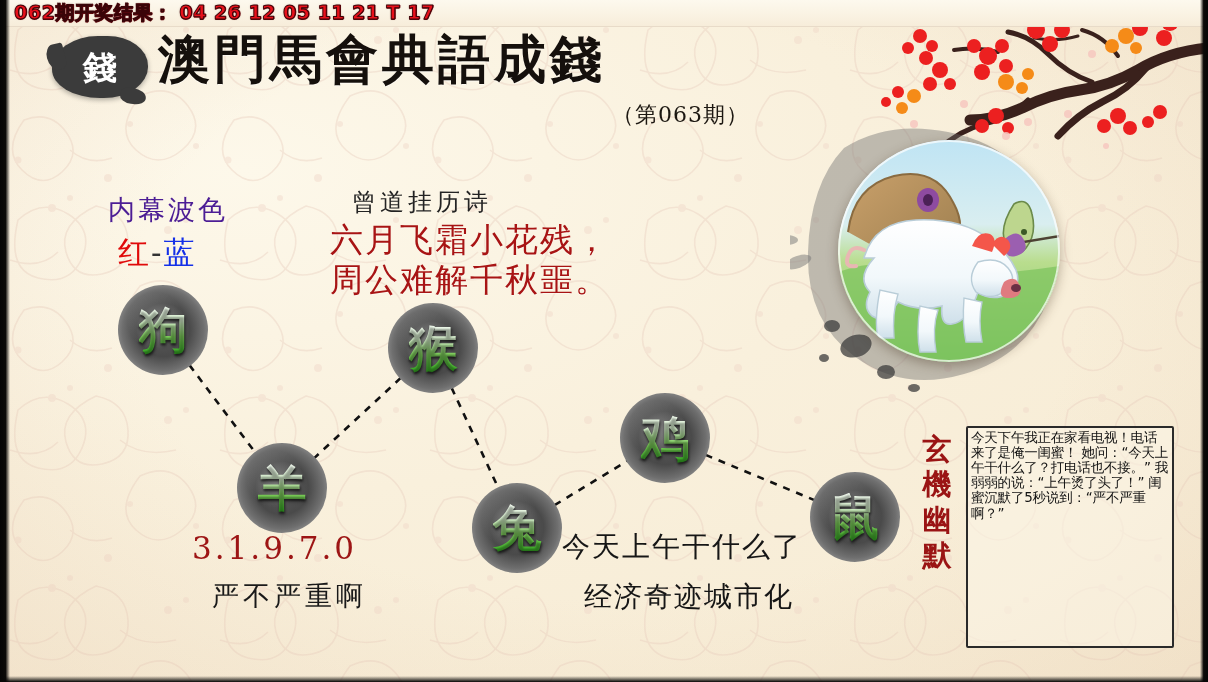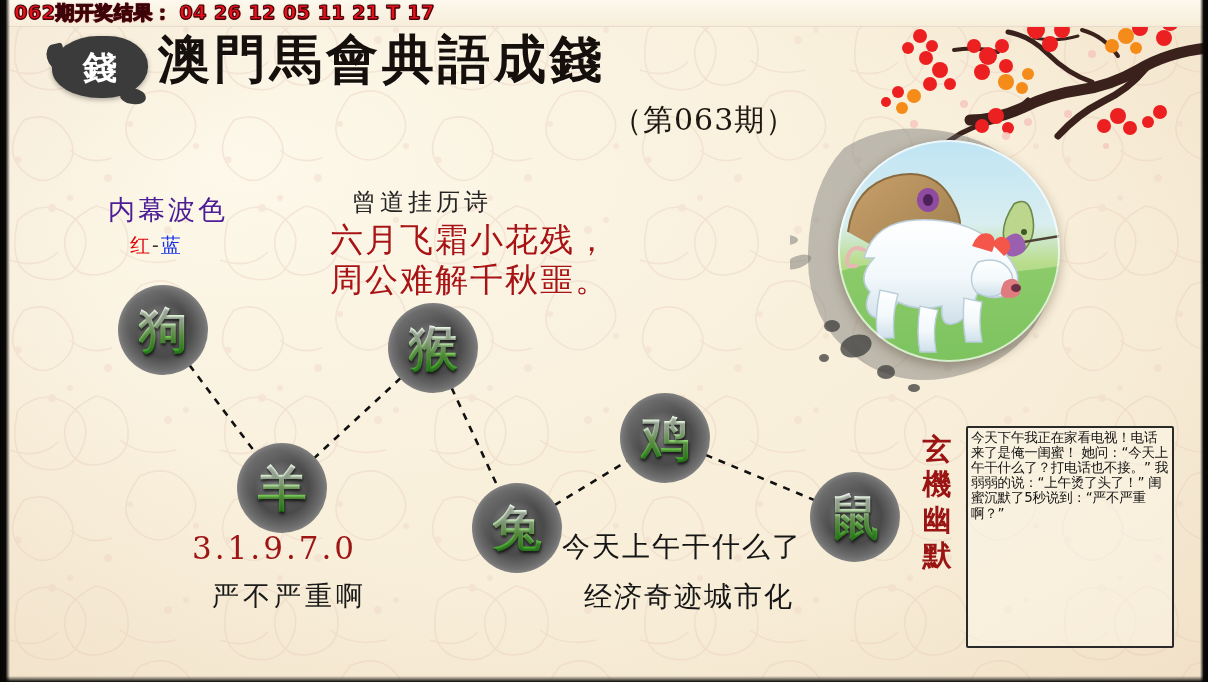--- a/index.html
+++ b/index.html
@@ -65,21 +65,21 @@
   }
   .main-title{
     position:absolute;left:158px;top:32px;
     font-family:"DejaVu Serif","Liberation Serif",serif;
     font-weight:700;font-size:52px;line-height:1.05;color:#15100c;
     letter-spacing:4px;text-shadow:0 1px 0 rgba(255,255,255,.5);
   }
   .issue{
     position:absolute;left:612px;top:100px;
     font-family:"DejaVu Serif","Liberation Serif",serif;
-    font-size:30px;color:#1c1711;letter-spacing:1px;
+    font-size:22px;color:#1c1711;letter-spacing:1px;
   }
 
   
   .branch{position:absolute;right:0;top:-4px;width:330px;height:170px;}
 
   
   .ink-splash{position:absolute;left:790px;top:120px;width:300px;height:290px;}
   .photo{
     position:absolute;left:838px;top:140px;width:222px;height:222px;
     border-radius:50%;overflow:hidden;
@@ -88,21 +88,21 @@
 
   
   .bose-title{
     position:absolute;left:108px;top:192px;
     font-family:"DejaVu Serif","Liberation Serif",serif;
     font-size:27px;color:#4c1d95;letter-spacing:3px;
   }
   .bose-value{
     position:absolute;left:118px;top:232px;
     font-family:"DejaVu Serif","Liberation Serif",serif;
-    font-size:20px;letter-spacing:2px;margin-left:12px;
+    font-size:31px;letter-spacing:2px;
   }
   .bose-value .c-red{color:#e00a0a;}
   .bose-value .c-dash{color:#333;}
   .bose-value .c-blue{color:#1430e8;}
 
   
   .poem-title{
     position:absolute;left:352px;top:186px;
     font-family:"DejaVu Serif","Liberation Serif",serif;
     font-size:24px;color:#232323;letter-spacing:4px;

